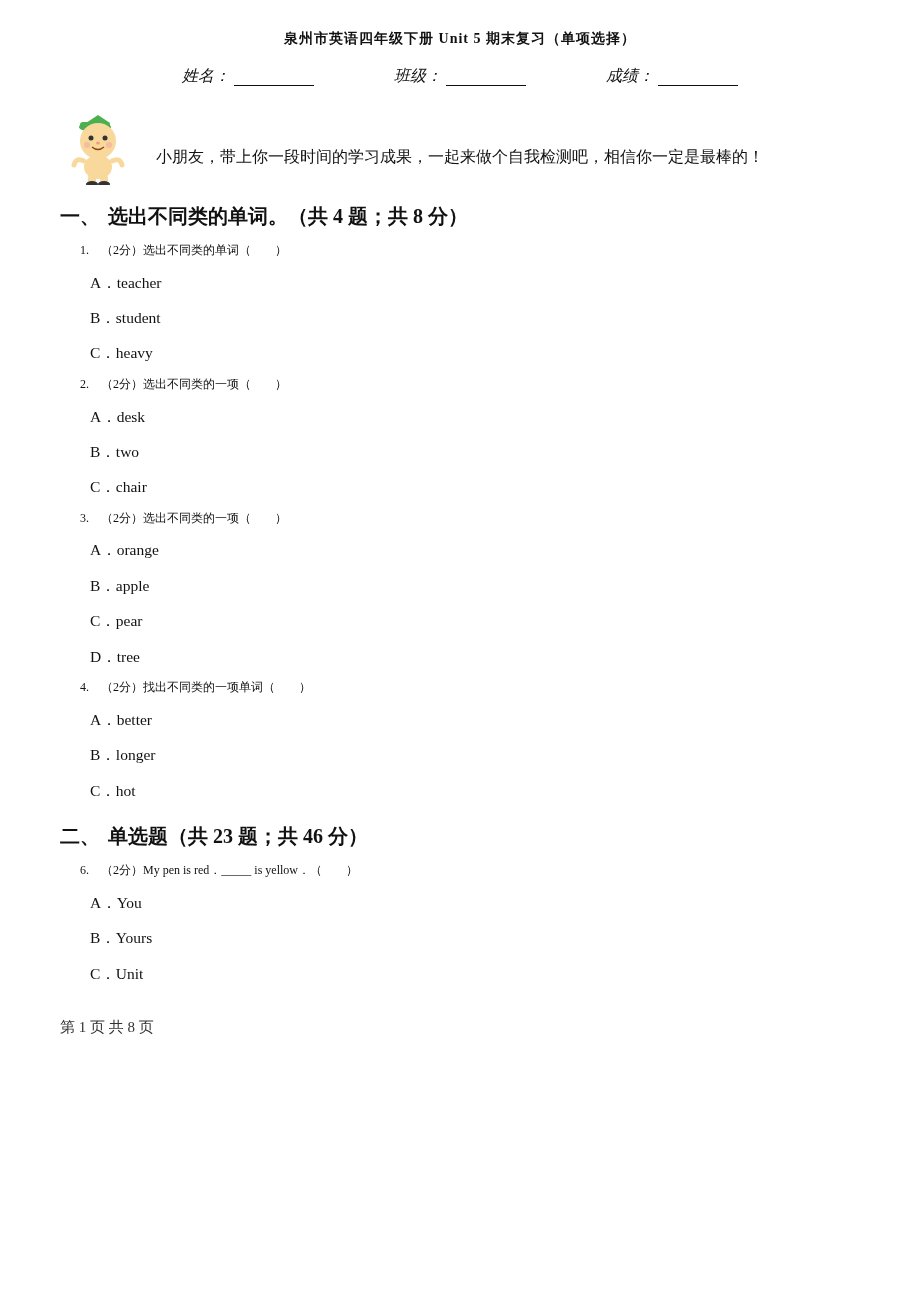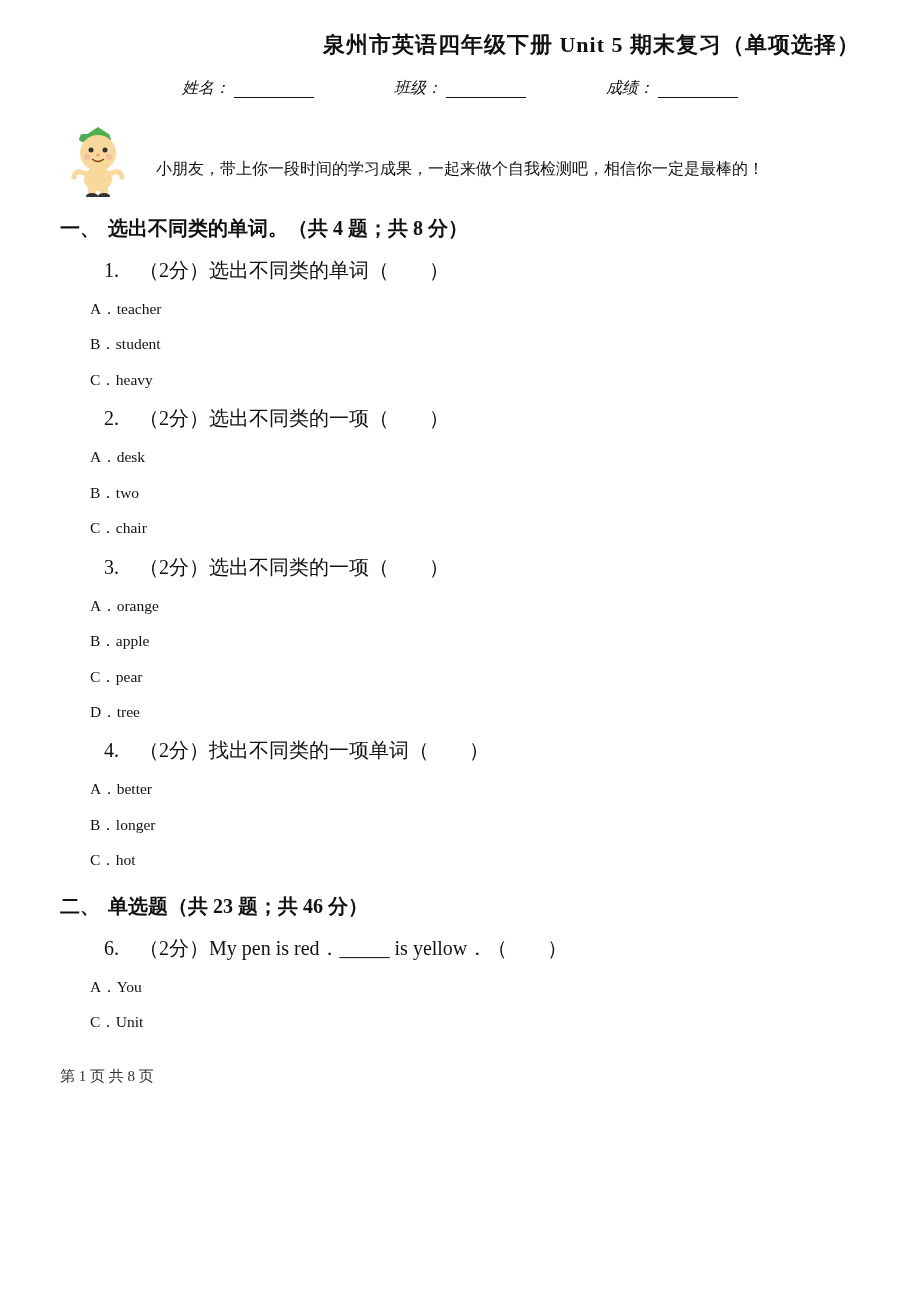--- a/index.html
+++ b/index.html
@@ -7,22 +7,22 @@
       background: #fff;
       font-family: "SimSun", "宋体", serif;
       font-size: 16px;
       color: #111;
       width: 920px;
       min-height: 1302px;
       padding: 30px 60px 40px 60px;
       position: relative;
     }
     .page-title {
-      text-align: right;
-      font-size: 22px;
+      text-align: center;
+      font-size: 14px;
       font-weight: bold;
       margin-bottom: 18px;
       letter-spacing: 1px;
     }
     .form-row {
       display: flex;
       justify-content: center;
       gap: 80px;
       margin-bottom: 18px;
       font-size: 16px;
@@ -63,22 +63,21 @@
       align-items: baseline;
       gap: 8px;
     }
     .question-block {
       margin-left: 20px;
       margin-bottom: 6px;
     }
     .question-stem {
       margin-bottom: 6px;
       line-height: 1.8;
-      font-size: 20px;
-      margin-left: 24px;
+      font-size: 12px;
     }
     .option-row {
       margin-left: 10px;
       margin-bottom: 6px;
       line-height: 1.9;
       font-size: 15.5px;
     }
     .page-footer {
       text-align: left;
       margin-top: 30px;
@@ -173,18 +172,19 @@
       </div>
     </div>
     <div>
       <div class="section-title">
         <span>二、</span>
         <span>单选题（共 23 题；共 46 分）</span>
       </div>
       <div class="question-block">
         <div class="question-stem">6.　（2分）My pen is red．_____ is yellow．（　　）</div>
         <div class="option-row">A．You</div>
+        <div class="option-row">B．Yours</div>
         <div class="option-row">C．Unit</div>
       </div>
     </div>
   </div>
 
 <div class="page-footer">第 1 页 共 8 页</div>
 
 </body></html>

